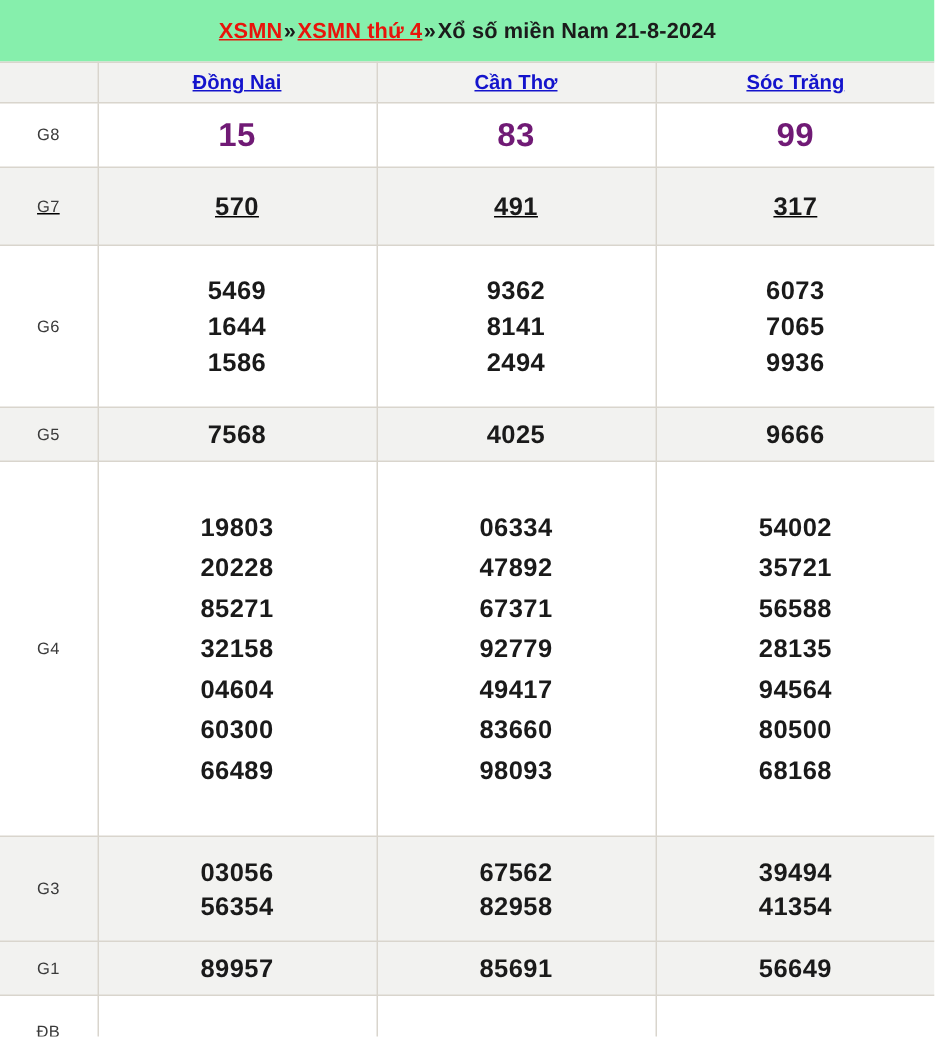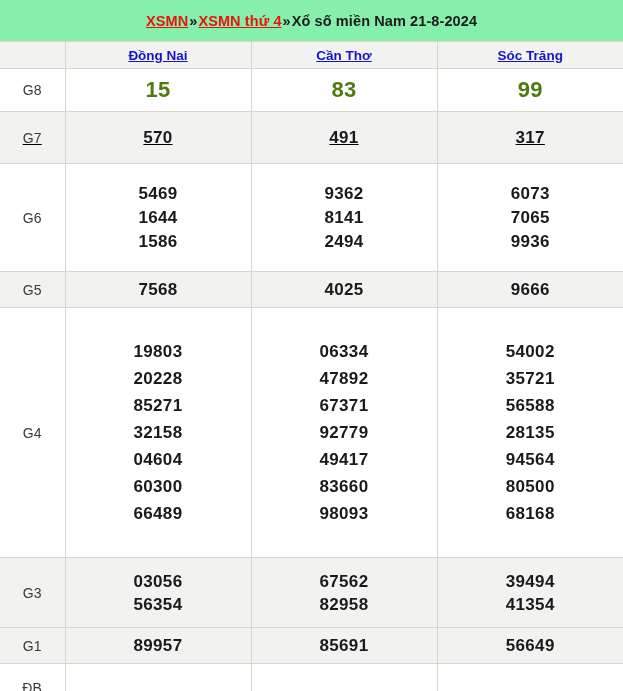--- a/index.html
+++ b/index.html
@@ -66,21 +66,21 @@
   .prov-link {
     color: #1414cc;
     font-size: 13.5px;
     font-weight: bold;
     text-decoration: underline;
     white-space: nowrap;
   }
 
   
   td.plabel {
-    font-size: 14px;
+    font-size: 11px;
     color: #3a3a3a;
     font-weight: normal;
     letter-spacing: .2px;
   }
 
   
   td.nums {
     font-size: 17px;
     font-weight: bold;
     color: #1a1a1a;
@@ -103,21 +103,21 @@
   tr.r-g2 { height: 36px; }
   tr.r-g1 { height: 36px; }
   tr.r-db { height: 48px; }
 
   
   tr.r-g6 td.nums .n { margin: 7px 0; }
   tr.r-g4 td.nums .n { margin: 10px 0; }
   tr.r-g3 td.nums .n { margin: 6px 0; }
 
   
-  td.nums.red-small { color: #4d7c0f; font-size: 22px; }
+  td.nums.red-small { color: #701a75; font-size: 22px; }
   td.nums.red-big   { color: #ee1111; font-size: 25px; letter-spacing: .5px; }
 </style>
 </head>
 <body>
 
 <div class="banner">
   <div class="banner-text">
     <a class="crumb" href="#">XSMN</a><span class="sep">»</span><a class="crumb" href="#">XSMN thứ 4</a><span class="sep">»</span><span>Xổ số miền Nam 21-8-2024</span>
   </div>
 </div>

